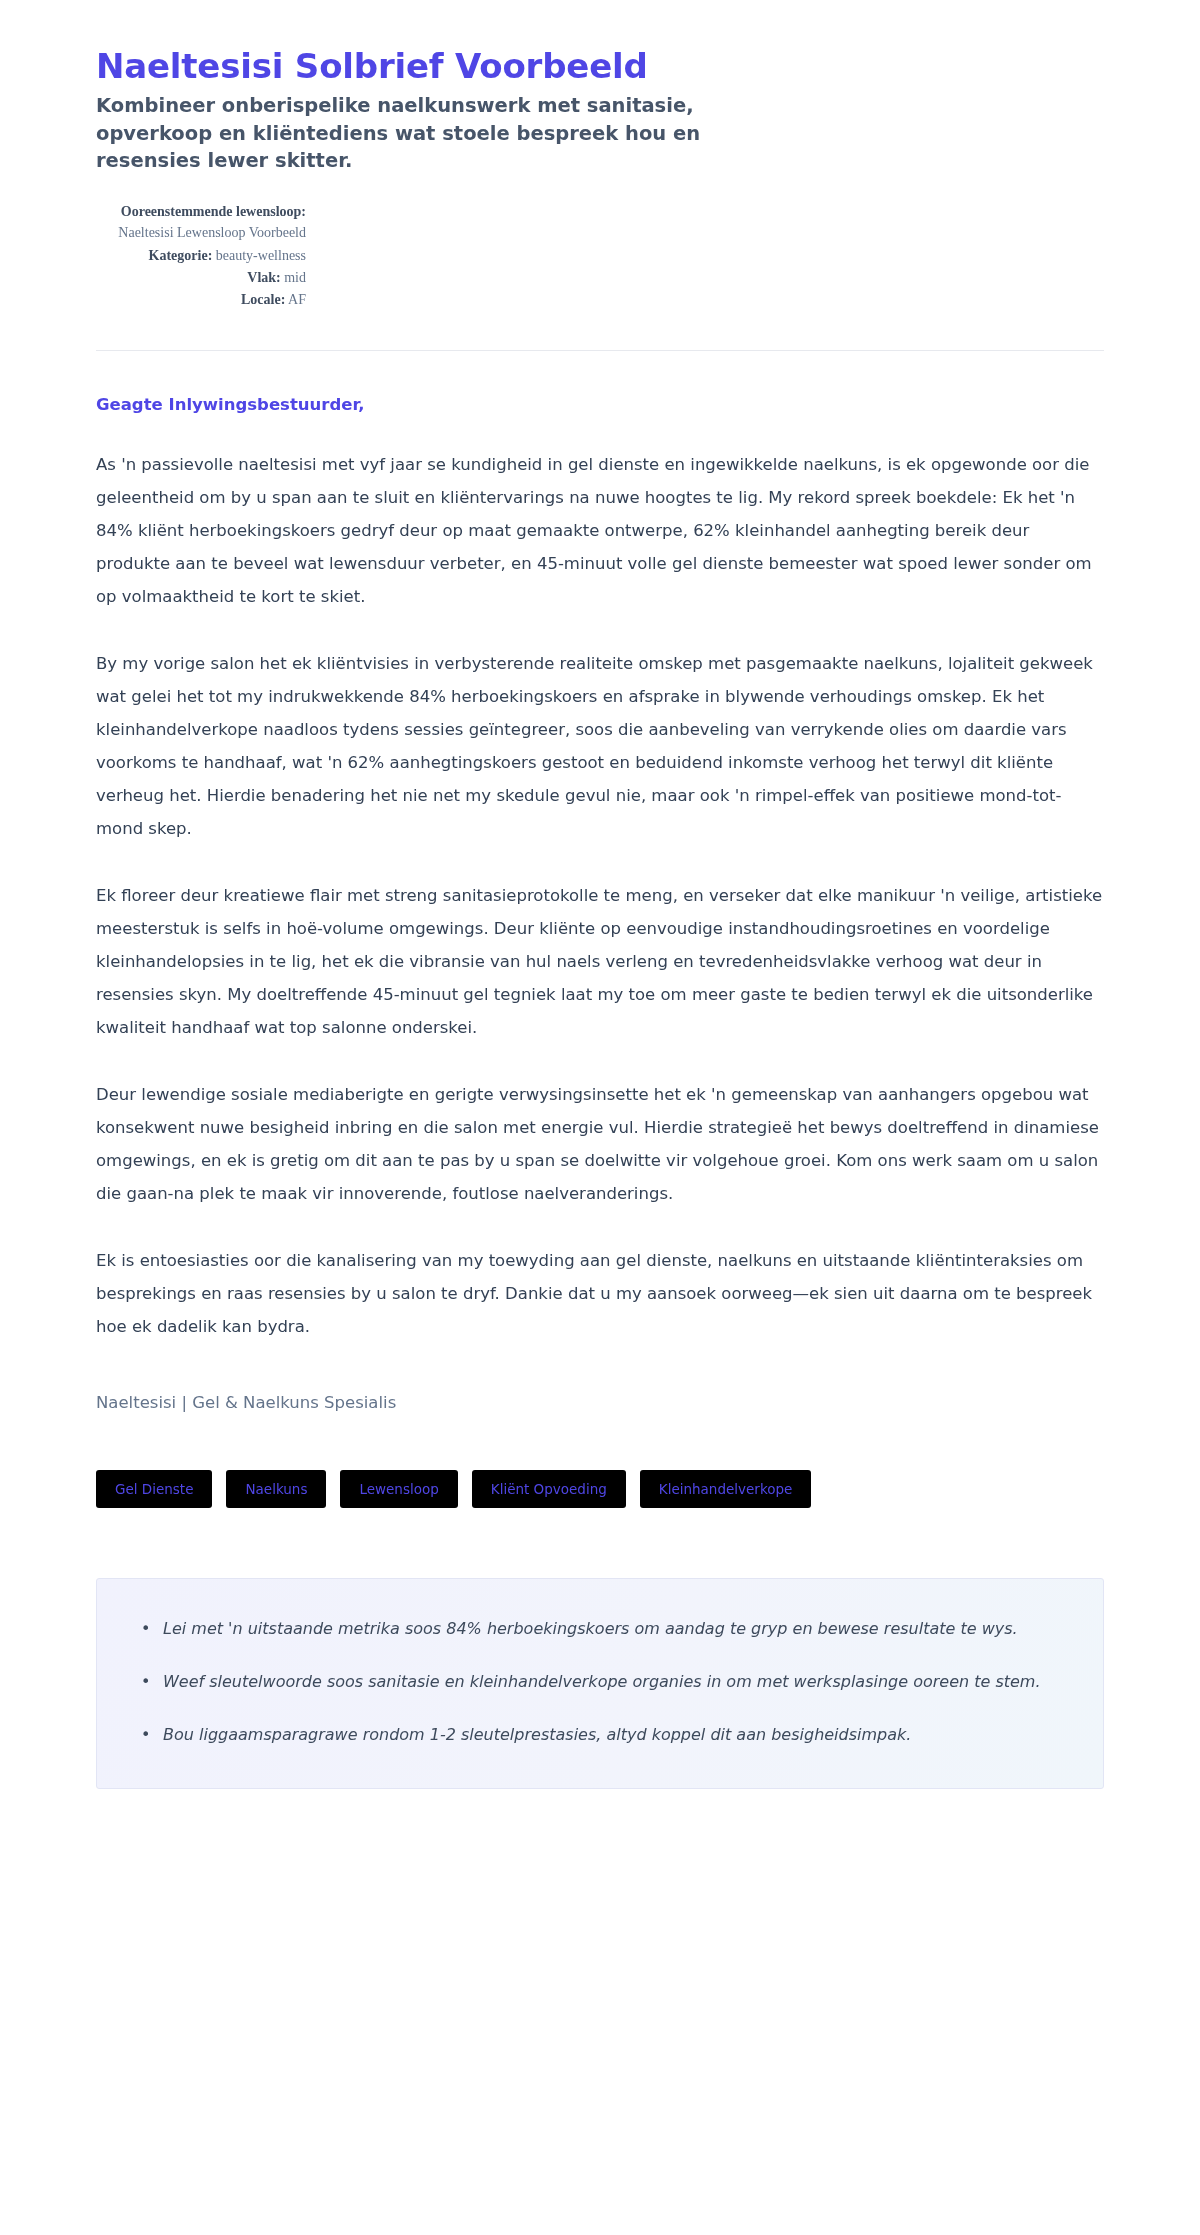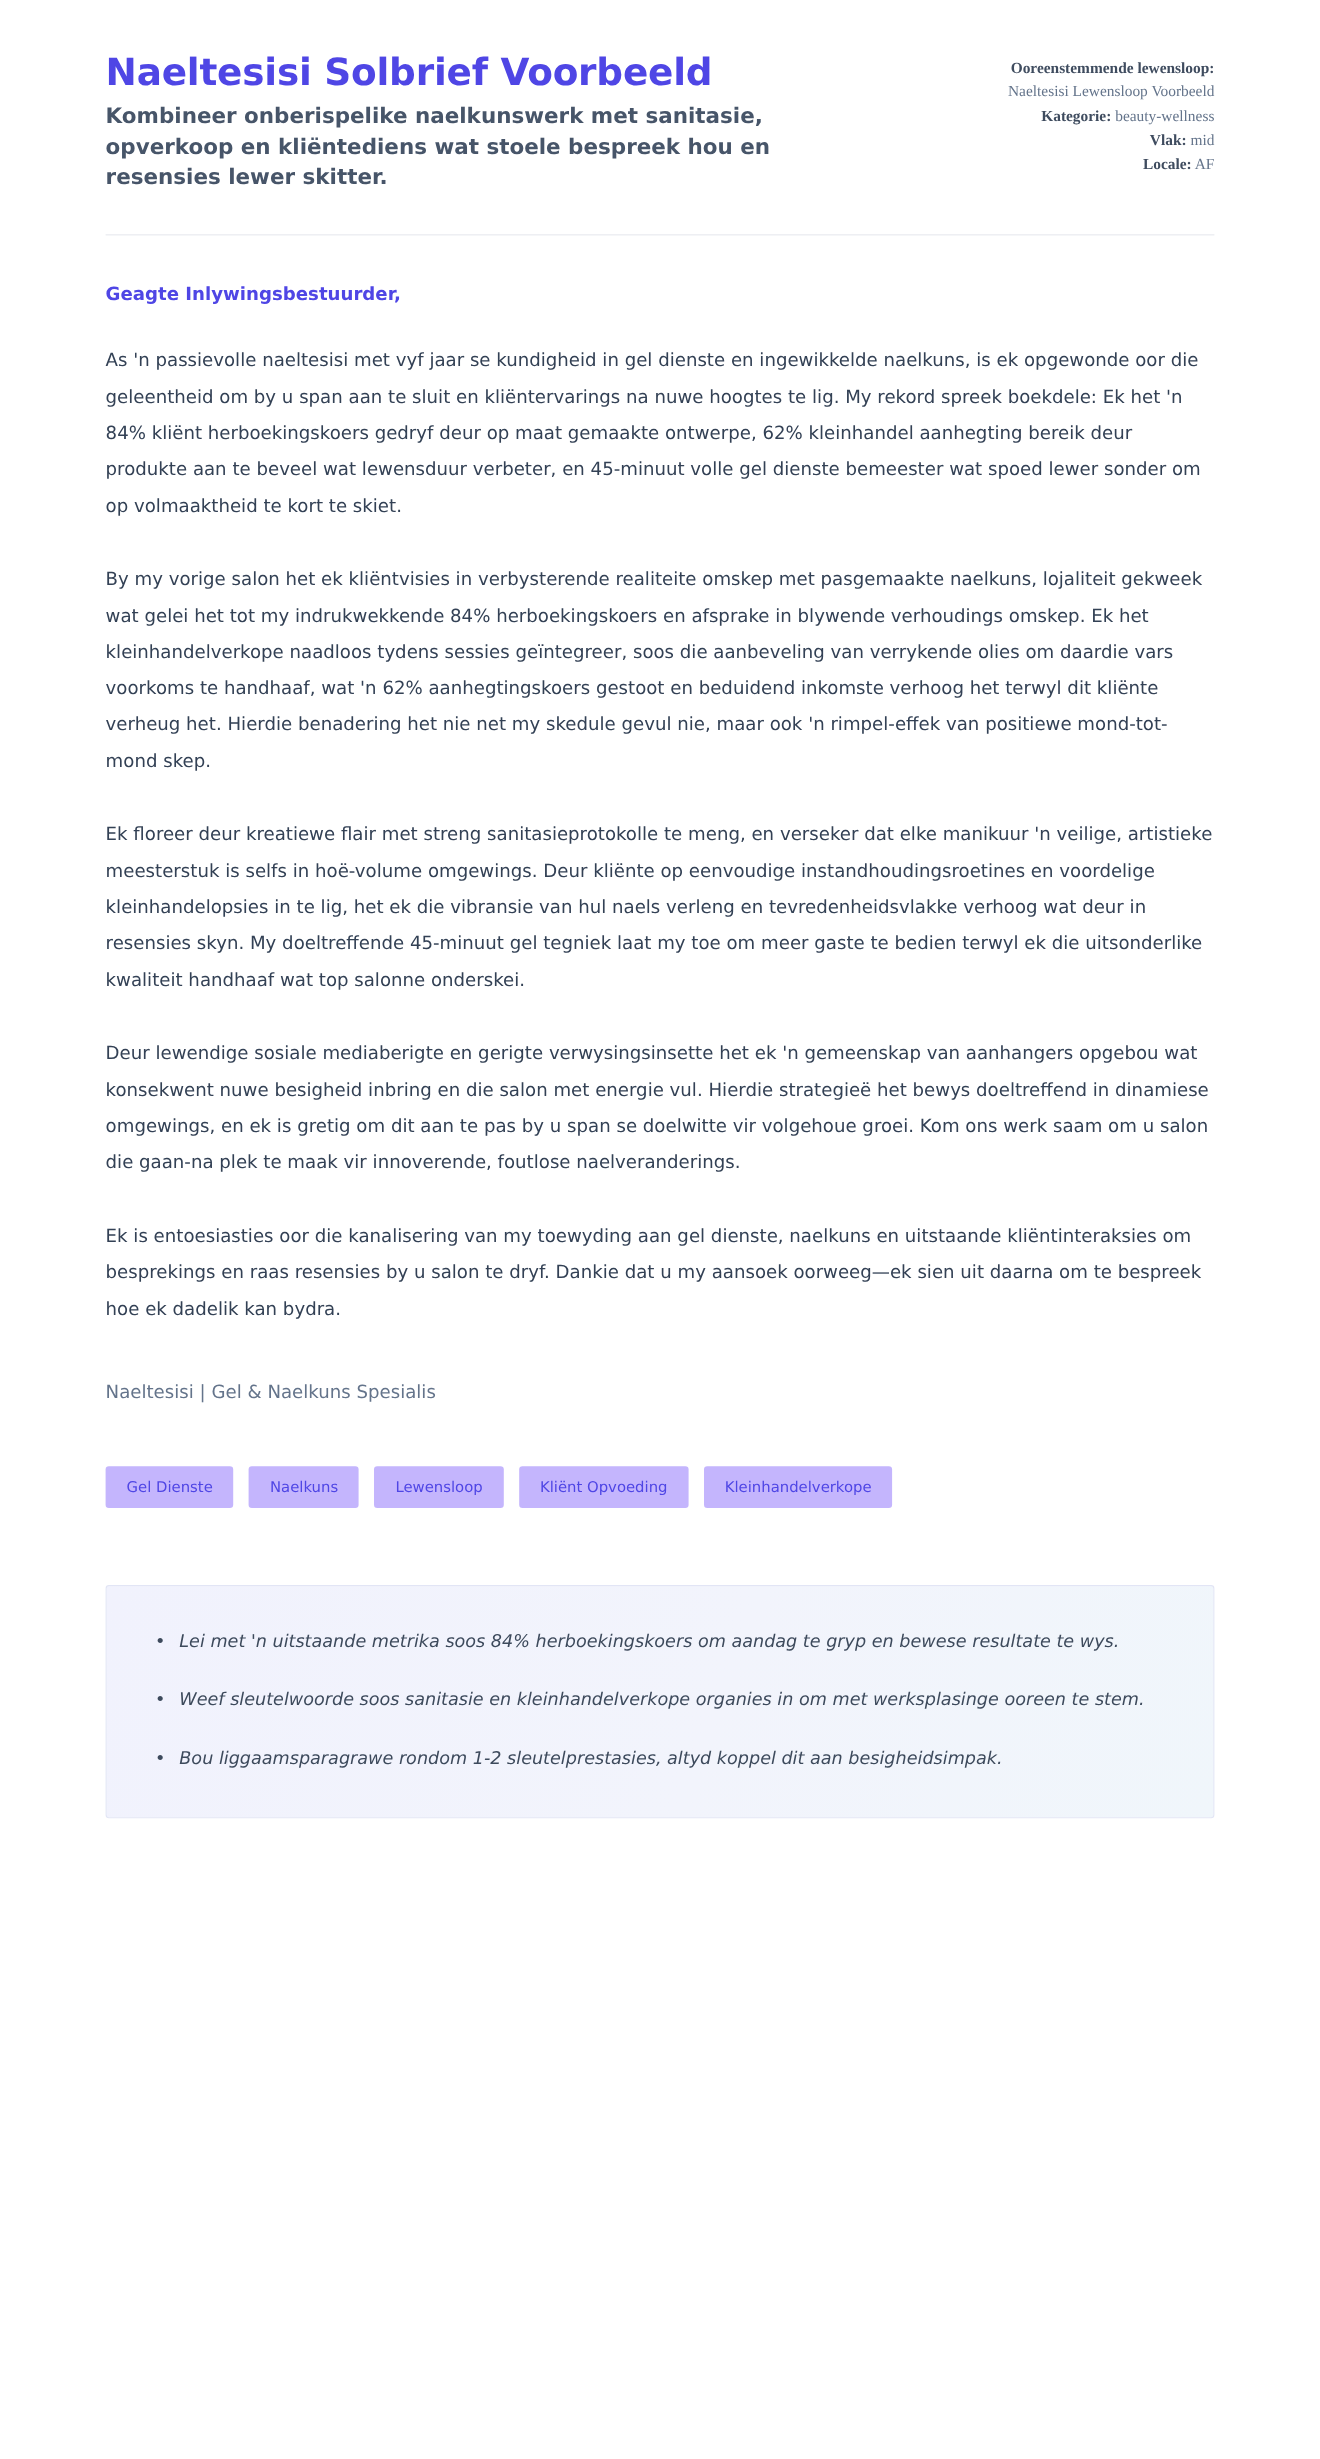--- a/index.html
+++ b/index.html
@@ -20,21 +20,22 @@
     box-sizing: border-box;
     padding: 46px 96px 60px 96px;
     background: #ffffff;
   }
 
   
   .doc-header {
     display: flex;
     align-items: flex-start;
     justify-content: space-between;
-    gap: 56px;
+    gap: 20px;
+    flex-direction: column;
   }
   .header-left {
     flex: 1 1 auto;
     max-width: 700px;
   }
   .doc-title {
     font-size: 34px;
     font-weight: 700;
     line-height: 1.18;
     color: #4f46e5;
@@ -102,21 +103,21 @@
   }
 
   
   .tag-row {
     display: flex;
     flex-wrap: wrap;
     gap: 14px;
     margin-top: 58px;
   }
   .tag-chip {
-    background: #c4b5fd;
+    background: #000000;
     color: #4f46e5;
     font-size: 13.5px;
     padding: 11px 19px;
     border-radius: 3px;
     white-space: nowrap;
   }
 
   
   .callout {
     margin-top: 70px;

